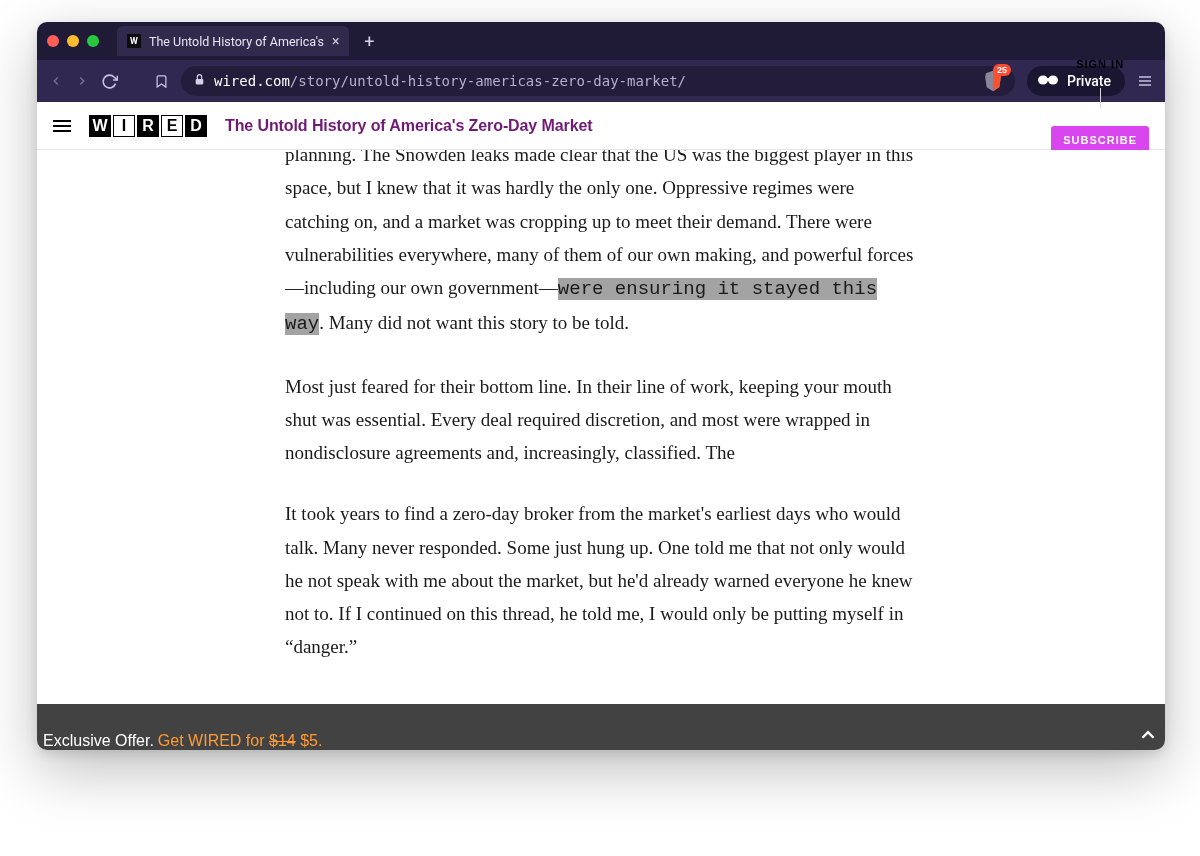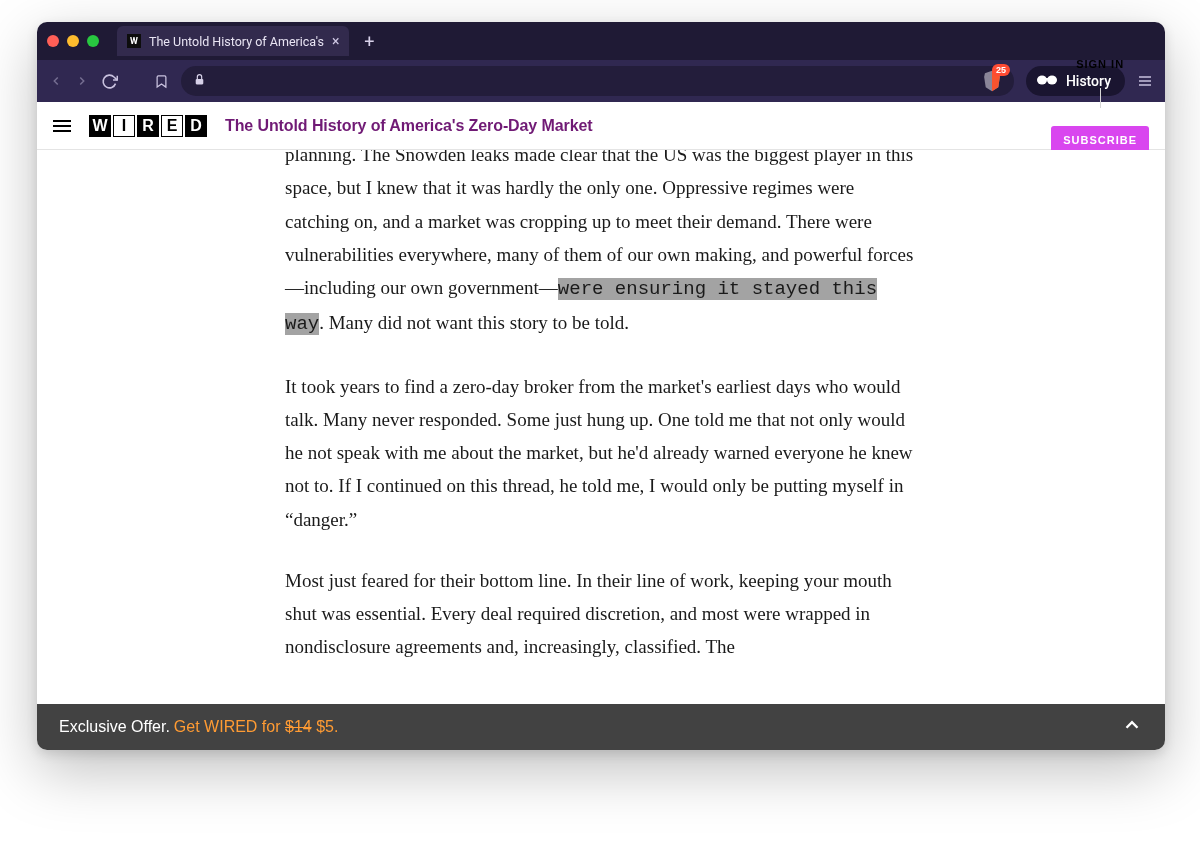--- a/index.html
+++ b/index.html
@@ -169,22 +169,22 @@
     line-height:1.75;
     color:#1a1a1a;
   }
   .article p { margin:0 0 28px; }
   .hl { background:#a3a3a3;font-family:Liberation Mono, monospace; }
   
   .promo {
     height:46px;
     background:#424242;
     color:#fff;
-    display:flex;align-items:center;
-    padding:0 22px;
+    display:flex;align-items:flex-end;
+    padding:0 6px;
     font-size:16px;
     font-family:-apple-system, sans-serif;
   }
   .promo .lead { color:#fff; }
   .promo .offer { color:#ff9b33; margin-left:4px; }
   .promo .strike { text-decoration:line-through; }
   .promo .chev { margin-left:auto; color:#fff; }
   
   .article-inner { position:relative; top:-18px; }
 </style>
@@ -229,38 +229,41 @@
       <svg width="15" height="15" viewBox="0 0 24 24" fill="none" stroke="currentColor" stroke-width="2">
           <path d="M19 21l-7-5-7 5V5a2 2 0 0 1 2-2h10a2 2 0 0 1 2 2z"></path>
         </svg>
     </div>
     <div class="urlbar">
       <span class="lock">
         <svg width="13" height="13" viewBox="0 0 24 24" fill="currentColor">
             <rect x="5" y="11" width="14" height="10" rx="2"></rect>
             <path d="M8 11V7a4 4 0 0 1 8 0v4" fill="none" stroke="currentColor" stroke-width="2.2"></path>
           </svg>
+      </span>
+      <span>
+        <span class="url-domain">wired.com</span><span class="url-path">/story/untold-history-americas-zero-day-market/</span>
       </span>
       <span class="shield-wrap">
         <svg width="20" height="22" viewBox="0 0 24 28">
           <path d="M12 1 L21 4 L22 9 L20 22 L12 27 L4 22 L2 9 L3 4 Z" fill="#8a8598"></path>
           <path d="M12 1 L21 4 L22 9 L20 22 L12 27 Z" fill="#f9532e"></path>
         </svg>
         <span class="shield-badge">25</span>
       </span>
     </div>
     <div class="private-pill">
       <span>
         <svg width="22" height="12" viewBox="0 0 22 12" fill="#fff">
             <ellipse cx="6" cy="6" rx="5" ry="4.5"></ellipse>
             <ellipse cx="16" cy="6" rx="5" ry="4.5"></ellipse>
             <rect x="9" y="4" width="4" height="2"></rect>
           </svg>
       </span>
-      <span>History</span>
+      <span>Private</span>
     </div>
     <div class="hamburger2">
       <svg width="16" height="16" viewBox="0 0 24 24" fill="none" stroke="currentColor" stroke-width="2.4">
           <line x1="3" y1="6" x2="21" y2="6"></line>
           <line x1="3" y1="12" x2="21" y2="12"></line>
           <line x1="3" y1="18" x2="21" y2="18"></line>
         </svg>
     </div>
   </div>
 
@@ -290,22 +293,22 @@
       </div>
     </div>
   </div>
 
   <div class="content">
     <div class="article">
       <div class="article-inner">
         <p>
           <span>planning. The Snowden leaks made clear that the US was the biggest player in this space, but I knew that it was hardly the only one. Oppressive regimes were catching on, and a market was cropping up to meet their demand. There were vulnerabilities everywhere, many of them of our own making, and powerful forces—including our own government—</span><span class="hl">were ensuring it stayed this way</span><span>. Many did not want this story to be told.</span>
         </p>
+        <p>Most just feared for their bottom line. In their line of work, keeping your mouth shut was essential. Every deal required discretion, and most were wrapped in nondisclosure agreements and, increasingly, classified. The</p>
         <p>It took years to find a zero-day broker from the market's earliest days who would talk. Many never responded. Some just hung up. One told me that not only would he not speak with me about the market, but he'd already warned everyone he knew not to. If I continued on this thread, he told me, I would only be putting myself in “danger.”</p>
-        <p>Most just feared for their bottom line. In their line of work, keeping your mouth shut was essential. Every deal required discretion, and most were wrapped in nondisclosure agreements and, increasingly, classified. The</p>
       </div>
     </div>
   </div>
 
   <div class="promo">
     <span class="lead">Exclusive Offer.</span>
     <span class="offer">
       <span>Get WIRED for </span><span class="strike">$14</span><span> $5.</span>
     </span>
     <span class="chev">

